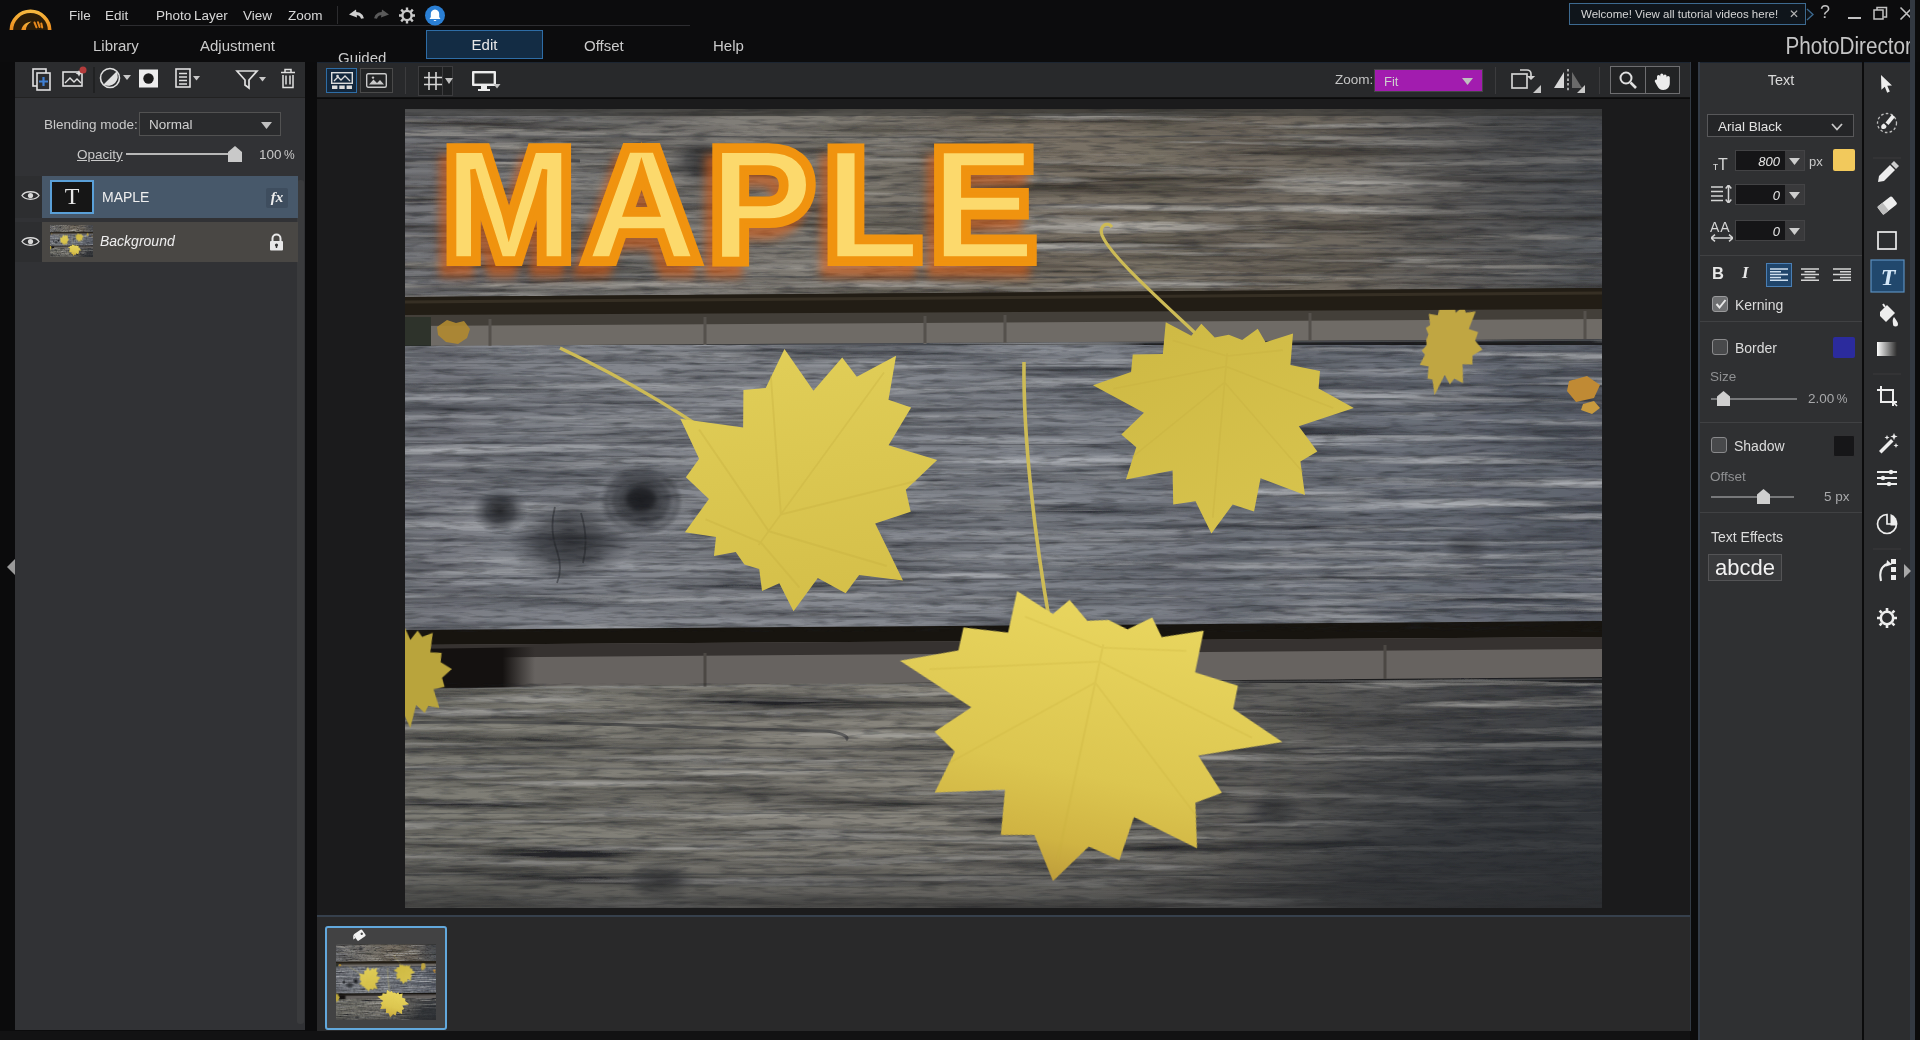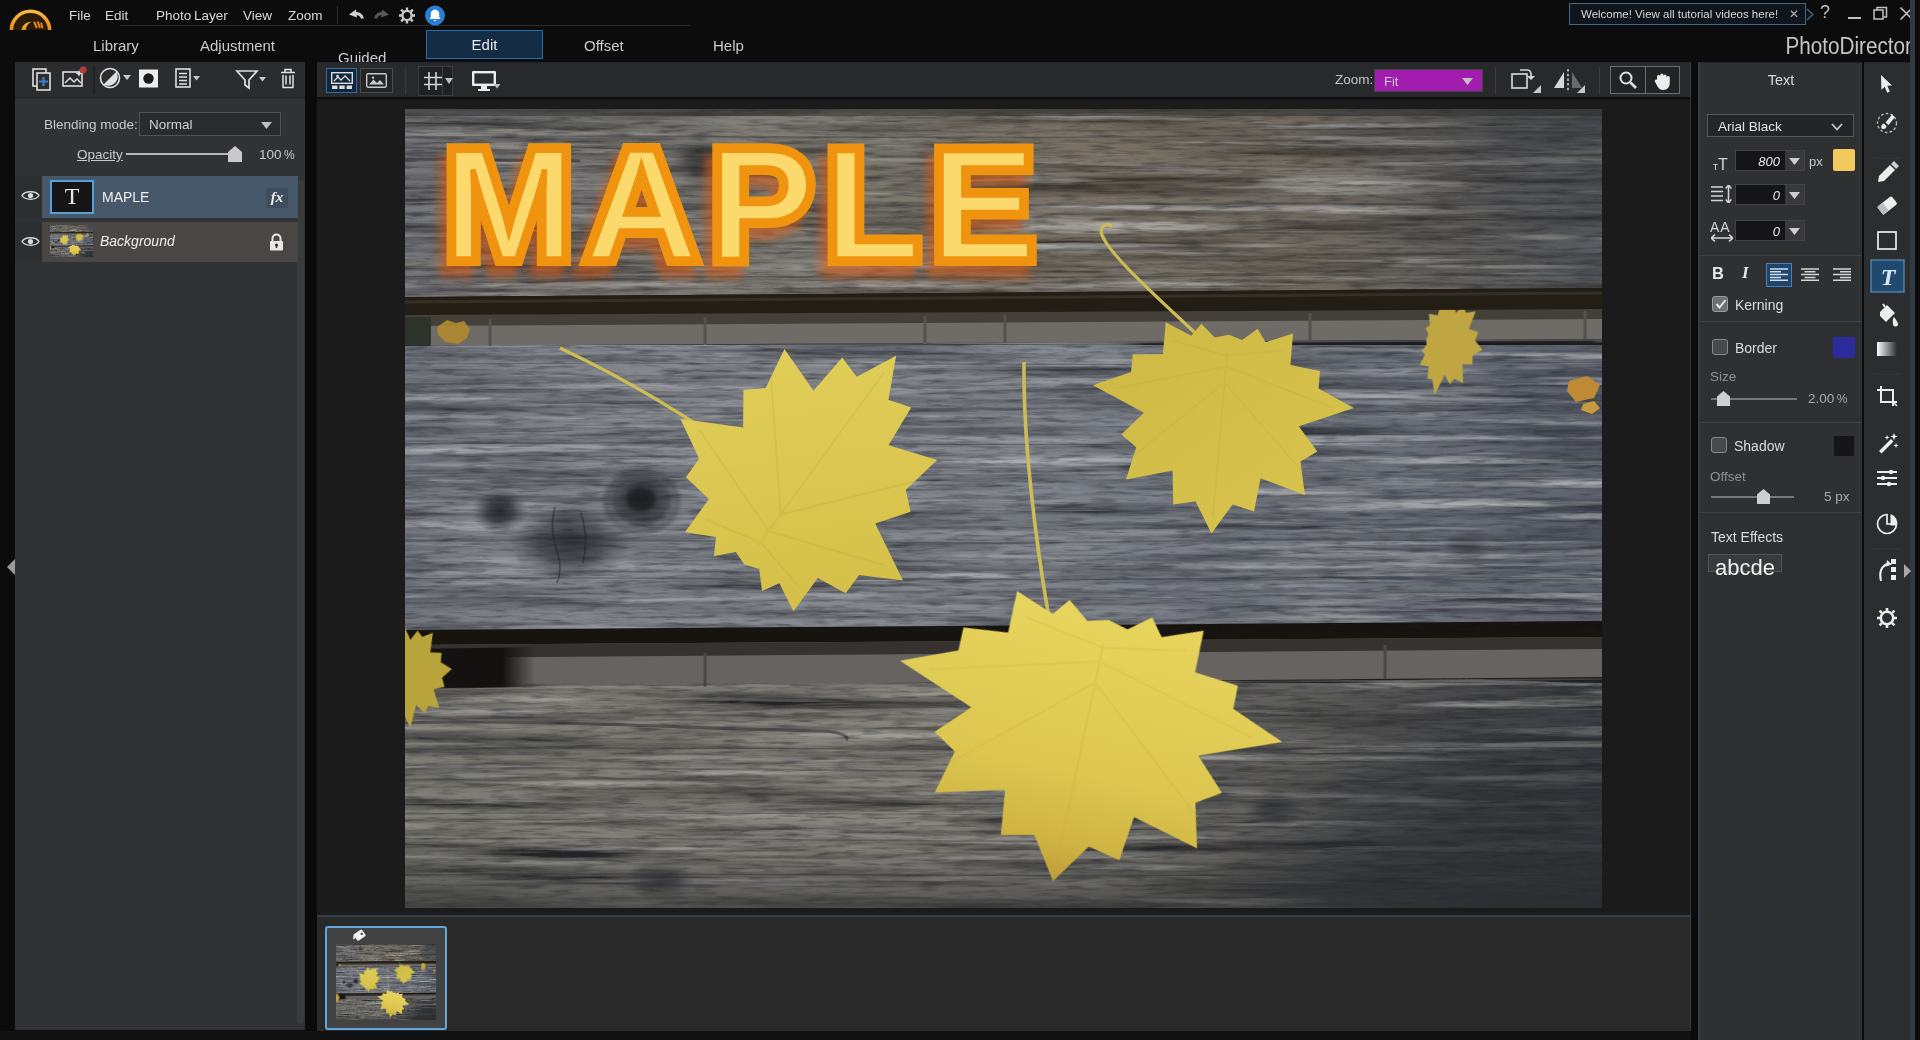--- a/index.html
+++ b/index.html
@@ -539,21 +539,21 @@
   <div class="abs" style="left:1734px;top:438px;font-size:14px;color:#dcdcdc;">Shadow</div>
   <div class="abs" style="left:1833px;top:435px;width:22px;height:22px;background:#161618;border:1px solid #303032;border-radius:2px;"></div>
   <div class="abs" style="left:1710px;top:469px;font-size:13.5px;color:#8f9092;">Offset</div>
   <div class="abs" style="left:1711px;top:496px;width:83px;height:1.5px;background:#77787a;"></div>
   <svg class="abs" style="left:1757px;top:489px;" width="13" height="15" viewBox="0 0 13 15">
       <path d="M6.5,0 L13,5.5 V15 H0 V5.5z" fill="#cfcfcf"></path>
     </svg>
   <div class="abs" style="left:1824px;top:489px;font-size:13.5px;color:#a8a9ab;">5 px</div>
   <div class="abs" style="left:1700px;top:512px;width:162px;height:1px;background:#404143;"></div>
   <div class="abs" style="left:1711px;top:529px;font-size:14px;color:#dcdcdc;">Text Effects</div>
-  <div class="abs" style="left:1708px;top:554px;width:74px;height:18px;background:#393a3c;border:1px solid #545456;color:#f2f2f2;font-size:22px;text-align:center;line-height:25px;">abcde</div>
+  <div class="abs" style="left:1708px;top:554px;width:74px;height:27px;background:#393a3c;border:1px solid #545456;color:#f2f2f2;font-size:22px;text-align:center;line-height:25px;">abcde</div>
 
   <div class="abs" style="left:1864px;top:62px;width:46px;height:978px;background:#2c2d2f;border-top:1px solid #1c2531;"></div>
   <div class="abs" style="left:1910px;top:0px;width:5px;height:1040px;background:#333942;"></div>
   <svg class="abs" style="left:1864px;top:62px;" width="46" height="978" viewBox="0 0 46 978">
     <g transform="translate(23,0)">
 
       <path transform="translate(-6,13)" d="M0,0 L11,10.5 L6.3,10.8 L8.8,16.6 L6.2,17.7 L3.8,11.8 L0.4,14.8 Z" fill="#ededed"></path>
 
       <g transform="translate(0,58)">
         <circle cx="0" cy="3" r="9.5" fill="none" stroke="#bdbdbd" stroke-width="1.3" stroke-dasharray="2.6 2.2"></circle>

